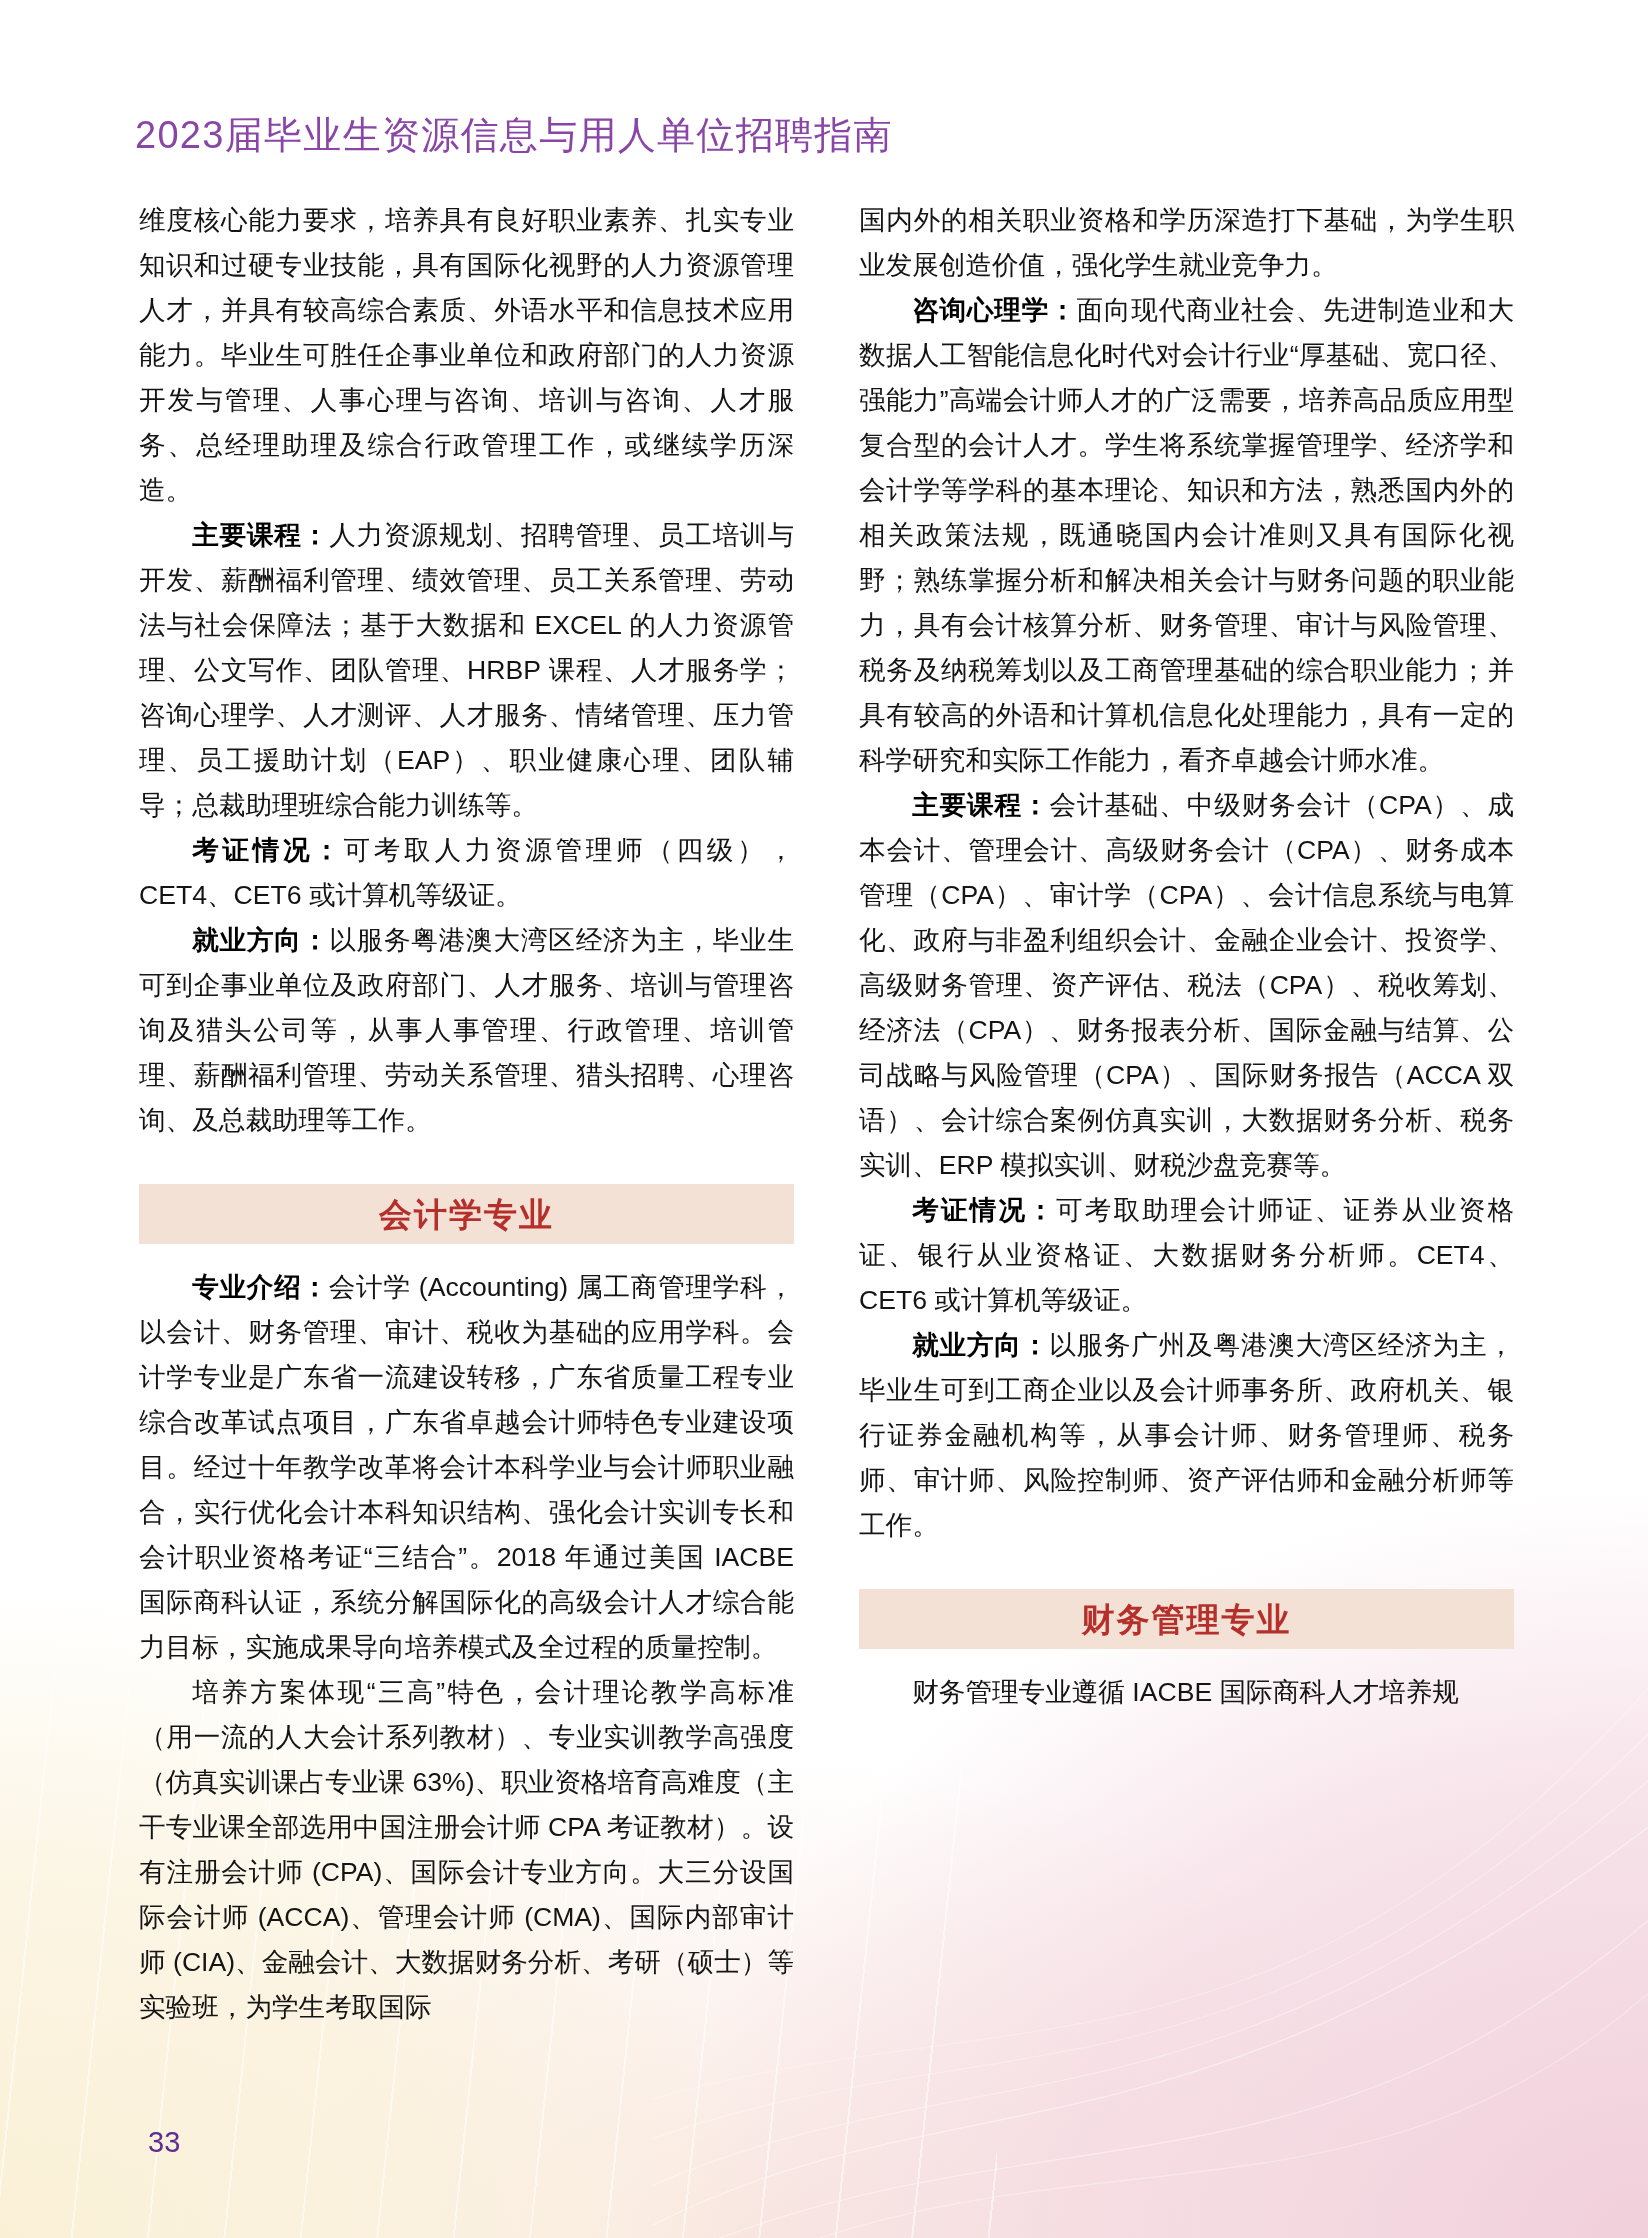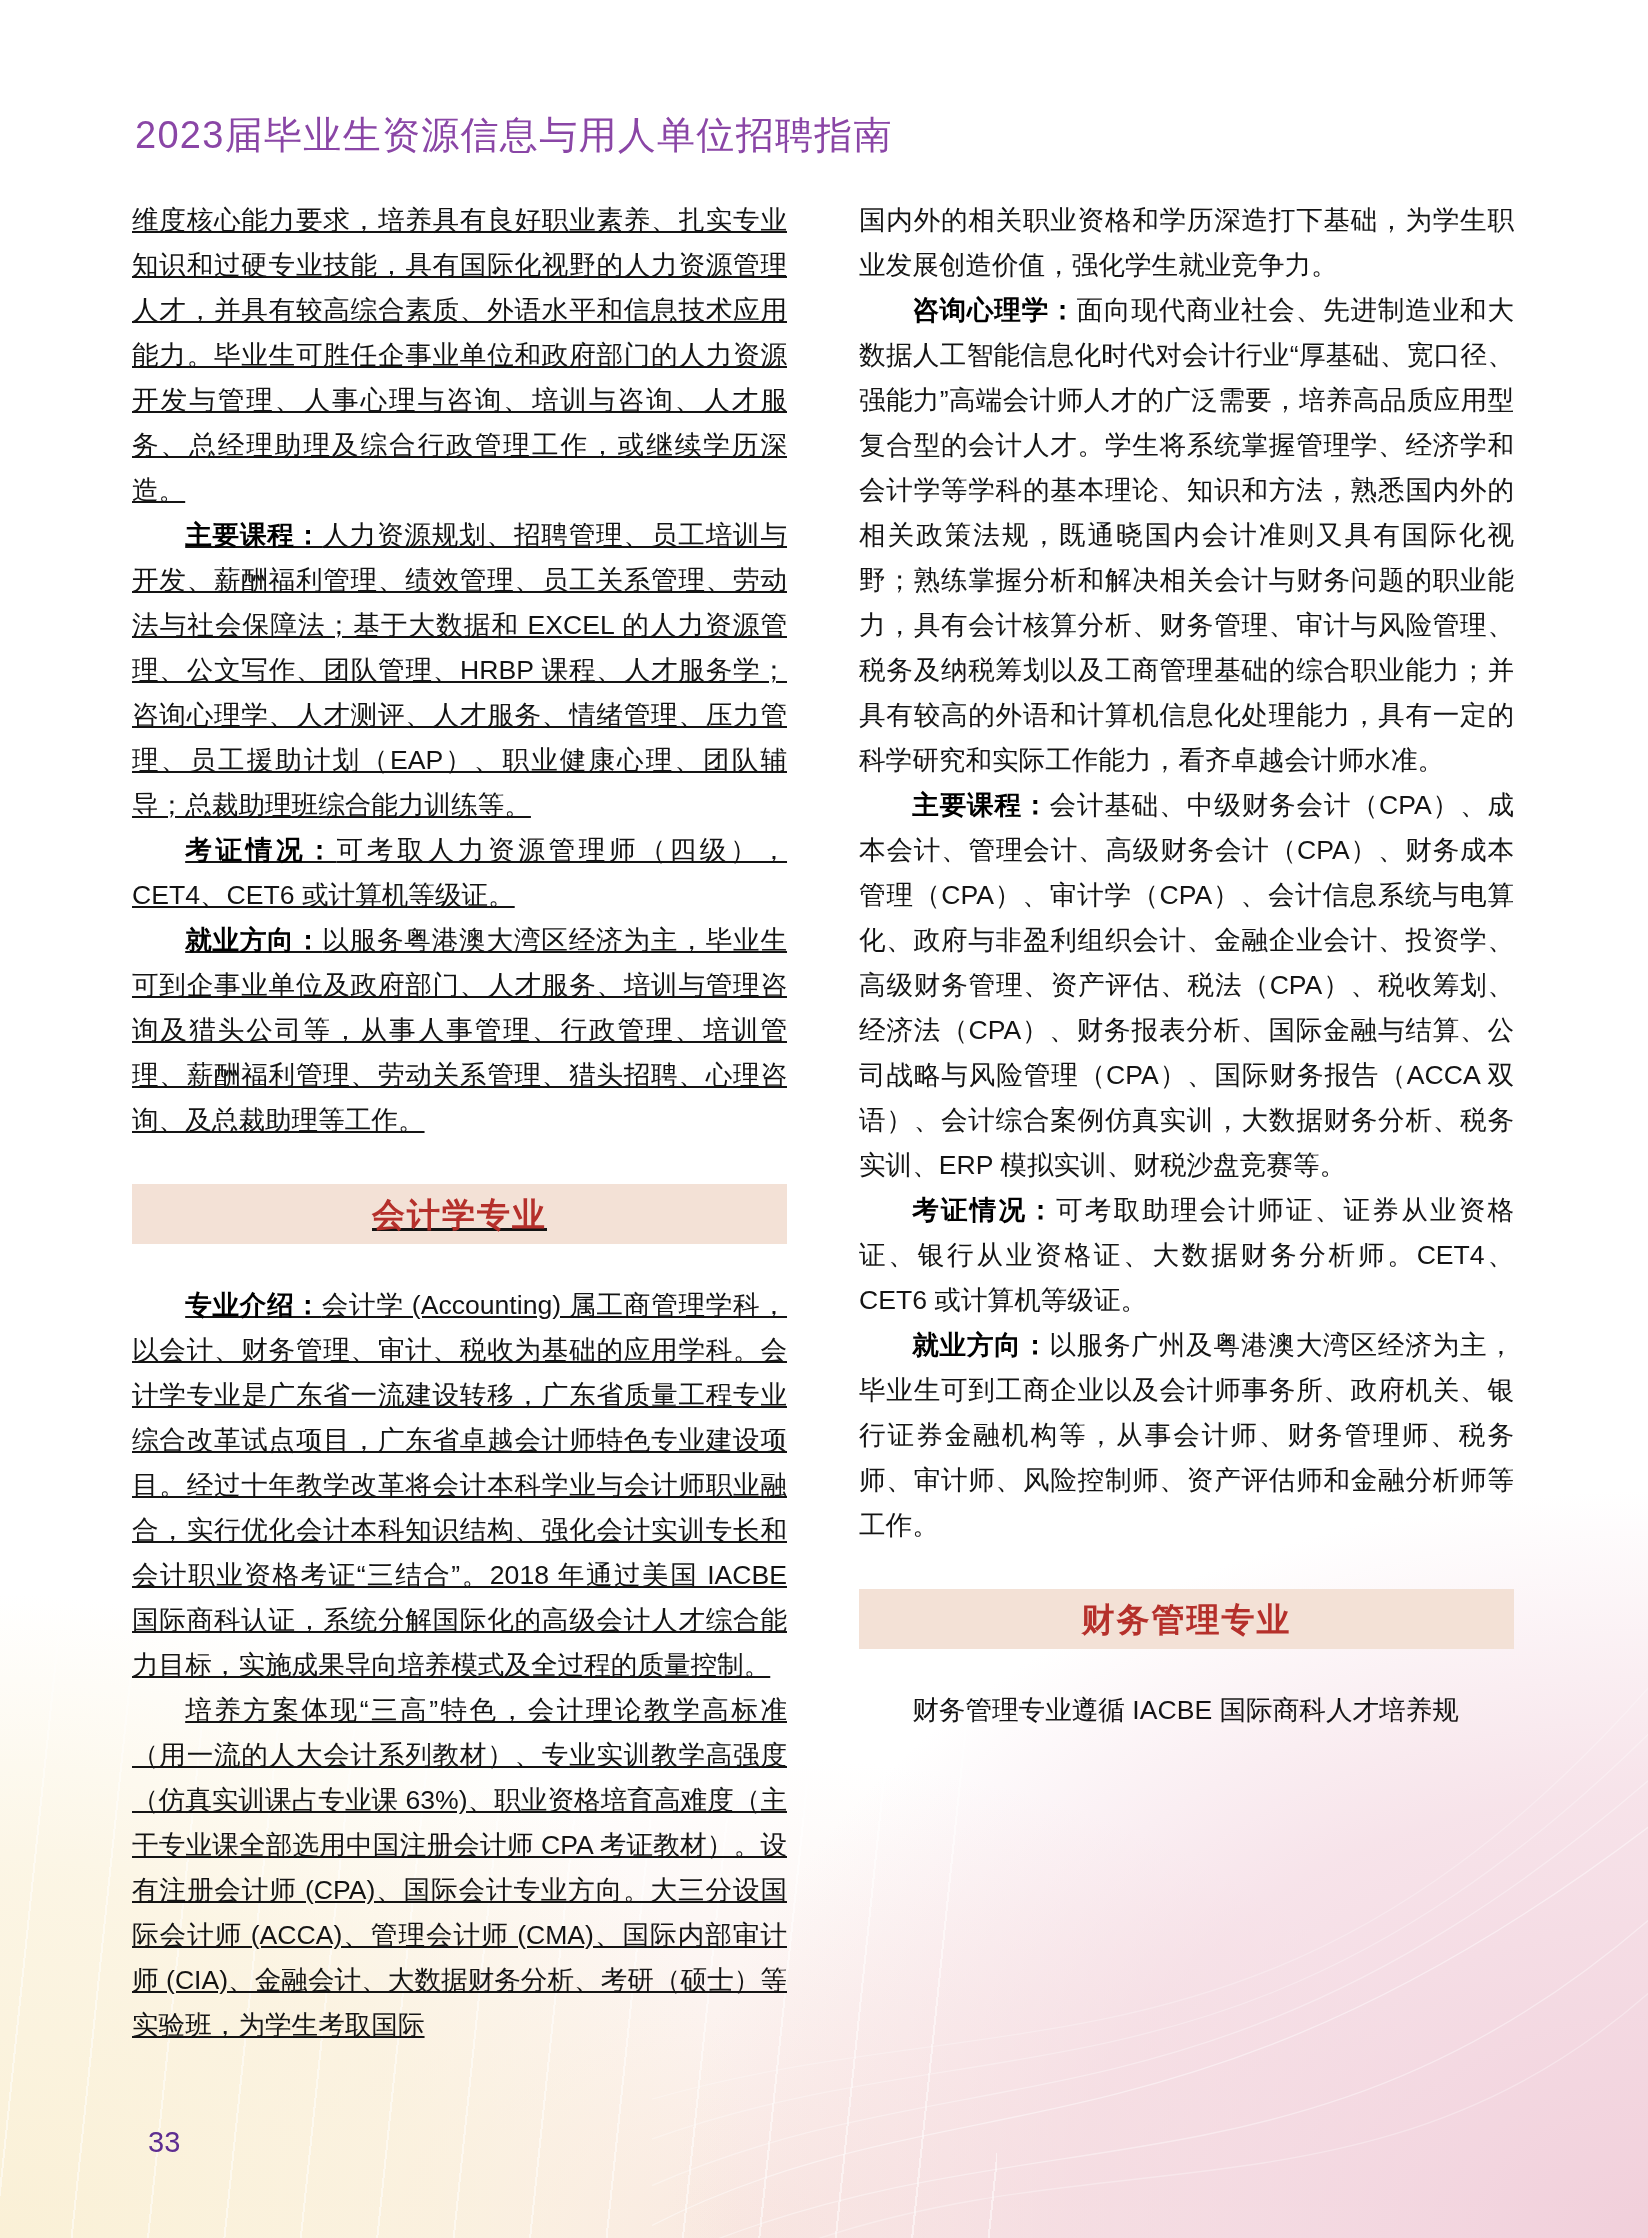--- a/index.html
+++ b/index.html
@@ -27,27 +27,27 @@
   .curves-right { position: absolute; right: 0; bottom: 0; pointer-events: none; }
   .page-header {
     position: absolute; left: 135px; top: 110px;
     font-size: 38px; letter-spacing: 1.3px; color: #8a46a6; font-weight: 400;
   }
   .col {
     position: absolute; top: 198px; width: 655px;
     font-size: 26.6px; line-height: 45px; color: #141414;
     text-align: justify; text-justify: inter-character;
   }
-  .col-left  { left: 132px; text-decoration: underline; }
+  .col-left  { left: 139px; }
   .col-right { left: 859px; }
   .para { margin: 0; }
   .indent { text-indent: 2em; }
   .label { font-weight: bold; color: #000; }
   .banner {
-    height: 60px; margin: 41px 0 39px 0;
+    height: 60px; margin: 41px 0 21px 0;
     background: #f3e1d6;
     display: flex; align-items: center; justify-content: center;
   }
   .banner-text {
     color: #b5302b; font-weight: bold; font-size: 33px; letter-spacing: 2px;
   }
   .page-number {
     position: absolute; left: 136px; top: 2126px;
     color: #5e2d91; font-size: 29px; margin-left: 12px;
   }

